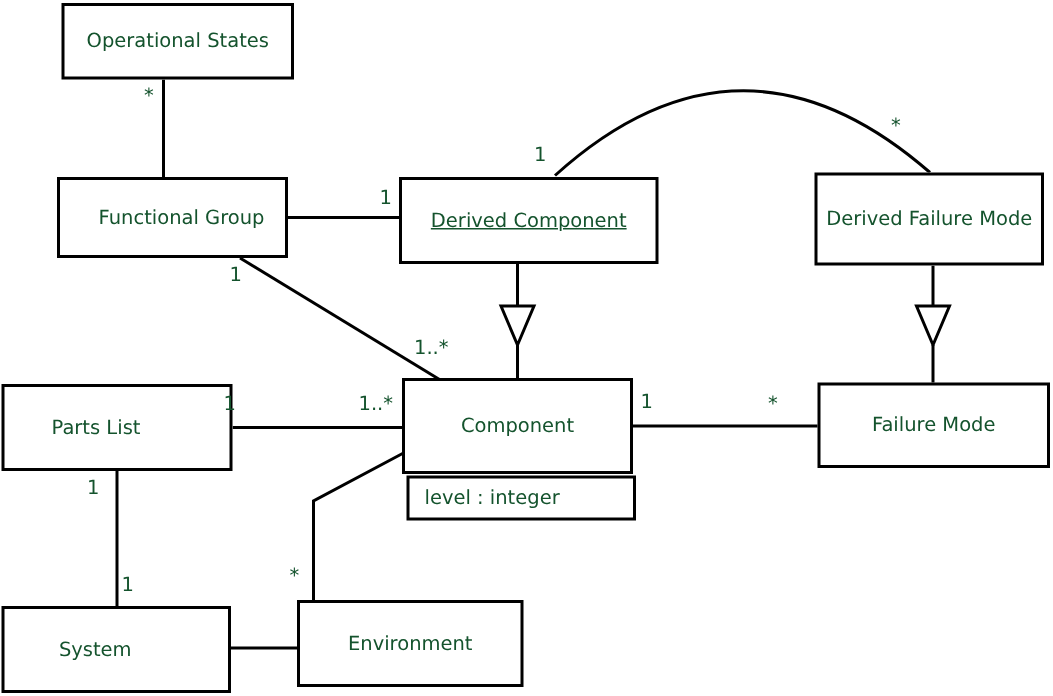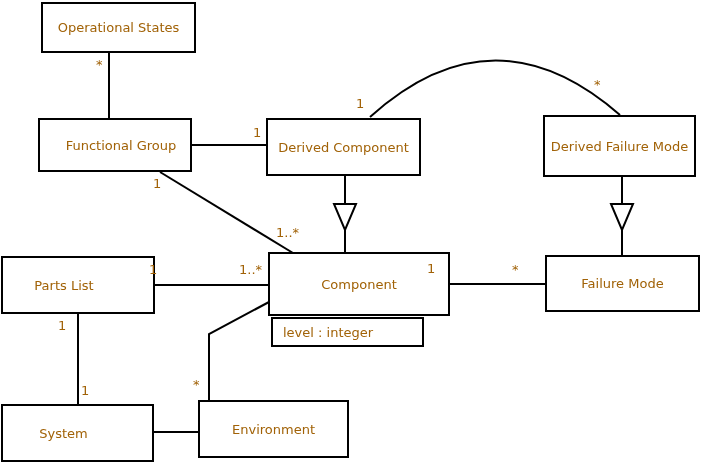--- a/index.html
+++ b/index.html
@@ -6,21 +6,21 @@
     margin: 0;
     padding: 0;
     background: #ffffff;
   }
   .diagram-canvas {
     position: relative;
     width: 702px;
     height: 464px;
     background: #ffffff;
     font-family: "DejaVu Sans", "Liberation Sans", sans-serif;
-    color: #a16207;
+    color: #14532d;
     overflow: hidden;
   }
   .edge-layer {
     position: absolute;
     left: 0;
     top: 0;
     width: 702px;
     height: 464px;
   }
   .edge-layer path, .edge-layer polyline {
@@ -85,33 +85,33 @@
   </svg>
 
   <div class="uml-box" style="left:41px; top:2px; width:155px; height:51px;">
     <span>Operational States</span>
   </div>
 
   <div class="uml-box" style="left:38px; top:118px; width:154px; height:54px;">
     <span class="shift-right">Functional Group</span>
   </div>
 
-  <div class="uml-box" style="left:266px; top:118px; width:155px; height:58px;">
+  <div class="uml-box" style="left:266px; top:118px; width:173px; height:58px;text-decoration:underline;">
     <span>Derived Component</span>
   </div>
 
   <div class="uml-box" style="left:1px; top:256px; width:154px; height:58px;">
     <span class="shift-left">Parts List</span>
   </div>
 
   <div class="uml-box" style="left:543px; top:115px; width:153px; height:62px;">
     <span>Derived Failure Mode</span>
   </div>
 
-  <div class="uml-box" style="left:268px; top:252px; width:182px; height:64px;">
+  <div class="uml-box" style="left:268px; top:252px; width:154px; height:64px;">
     <span>Component</span>
   </div>
   <div class="uml-box attr-box" style="left:271px; top:317px; width:153px; height:30px;">
     <span>level : integer</span>
   </div>
 
   <div class="uml-box" style="left:1px; top:404px; width:153px; height:58px;">
     <span class="shift-left">System</span>
   </div>
 

